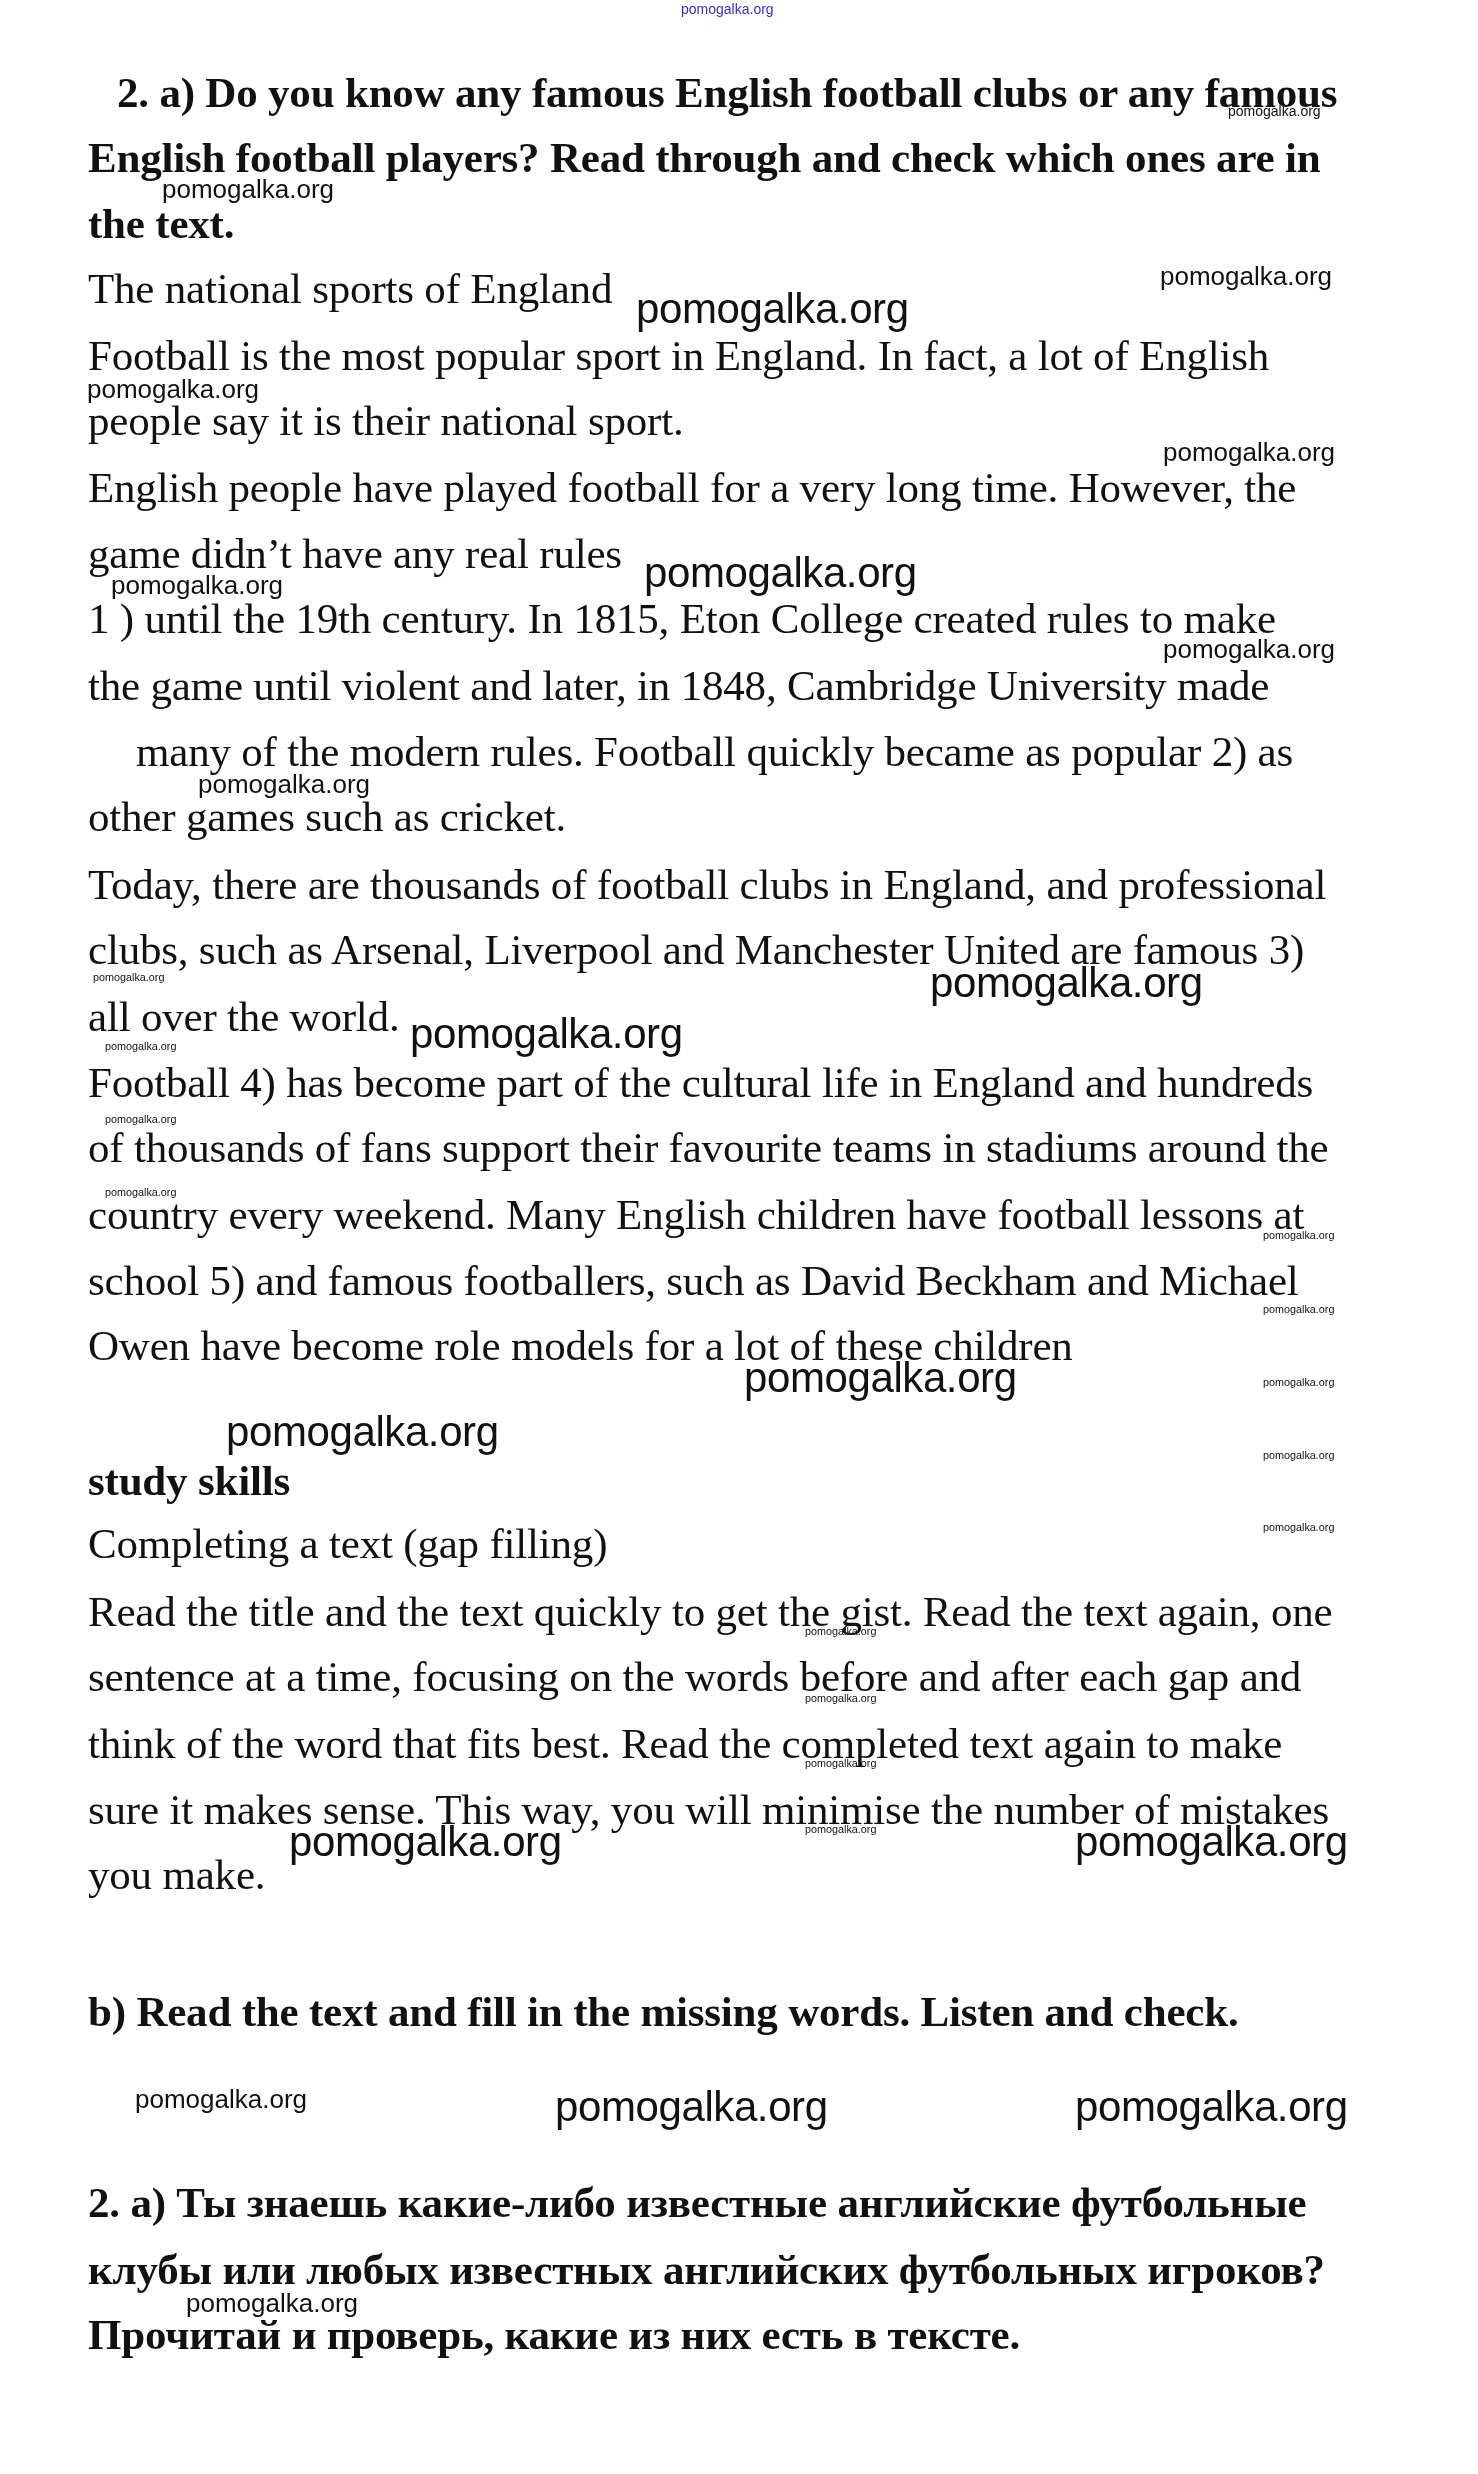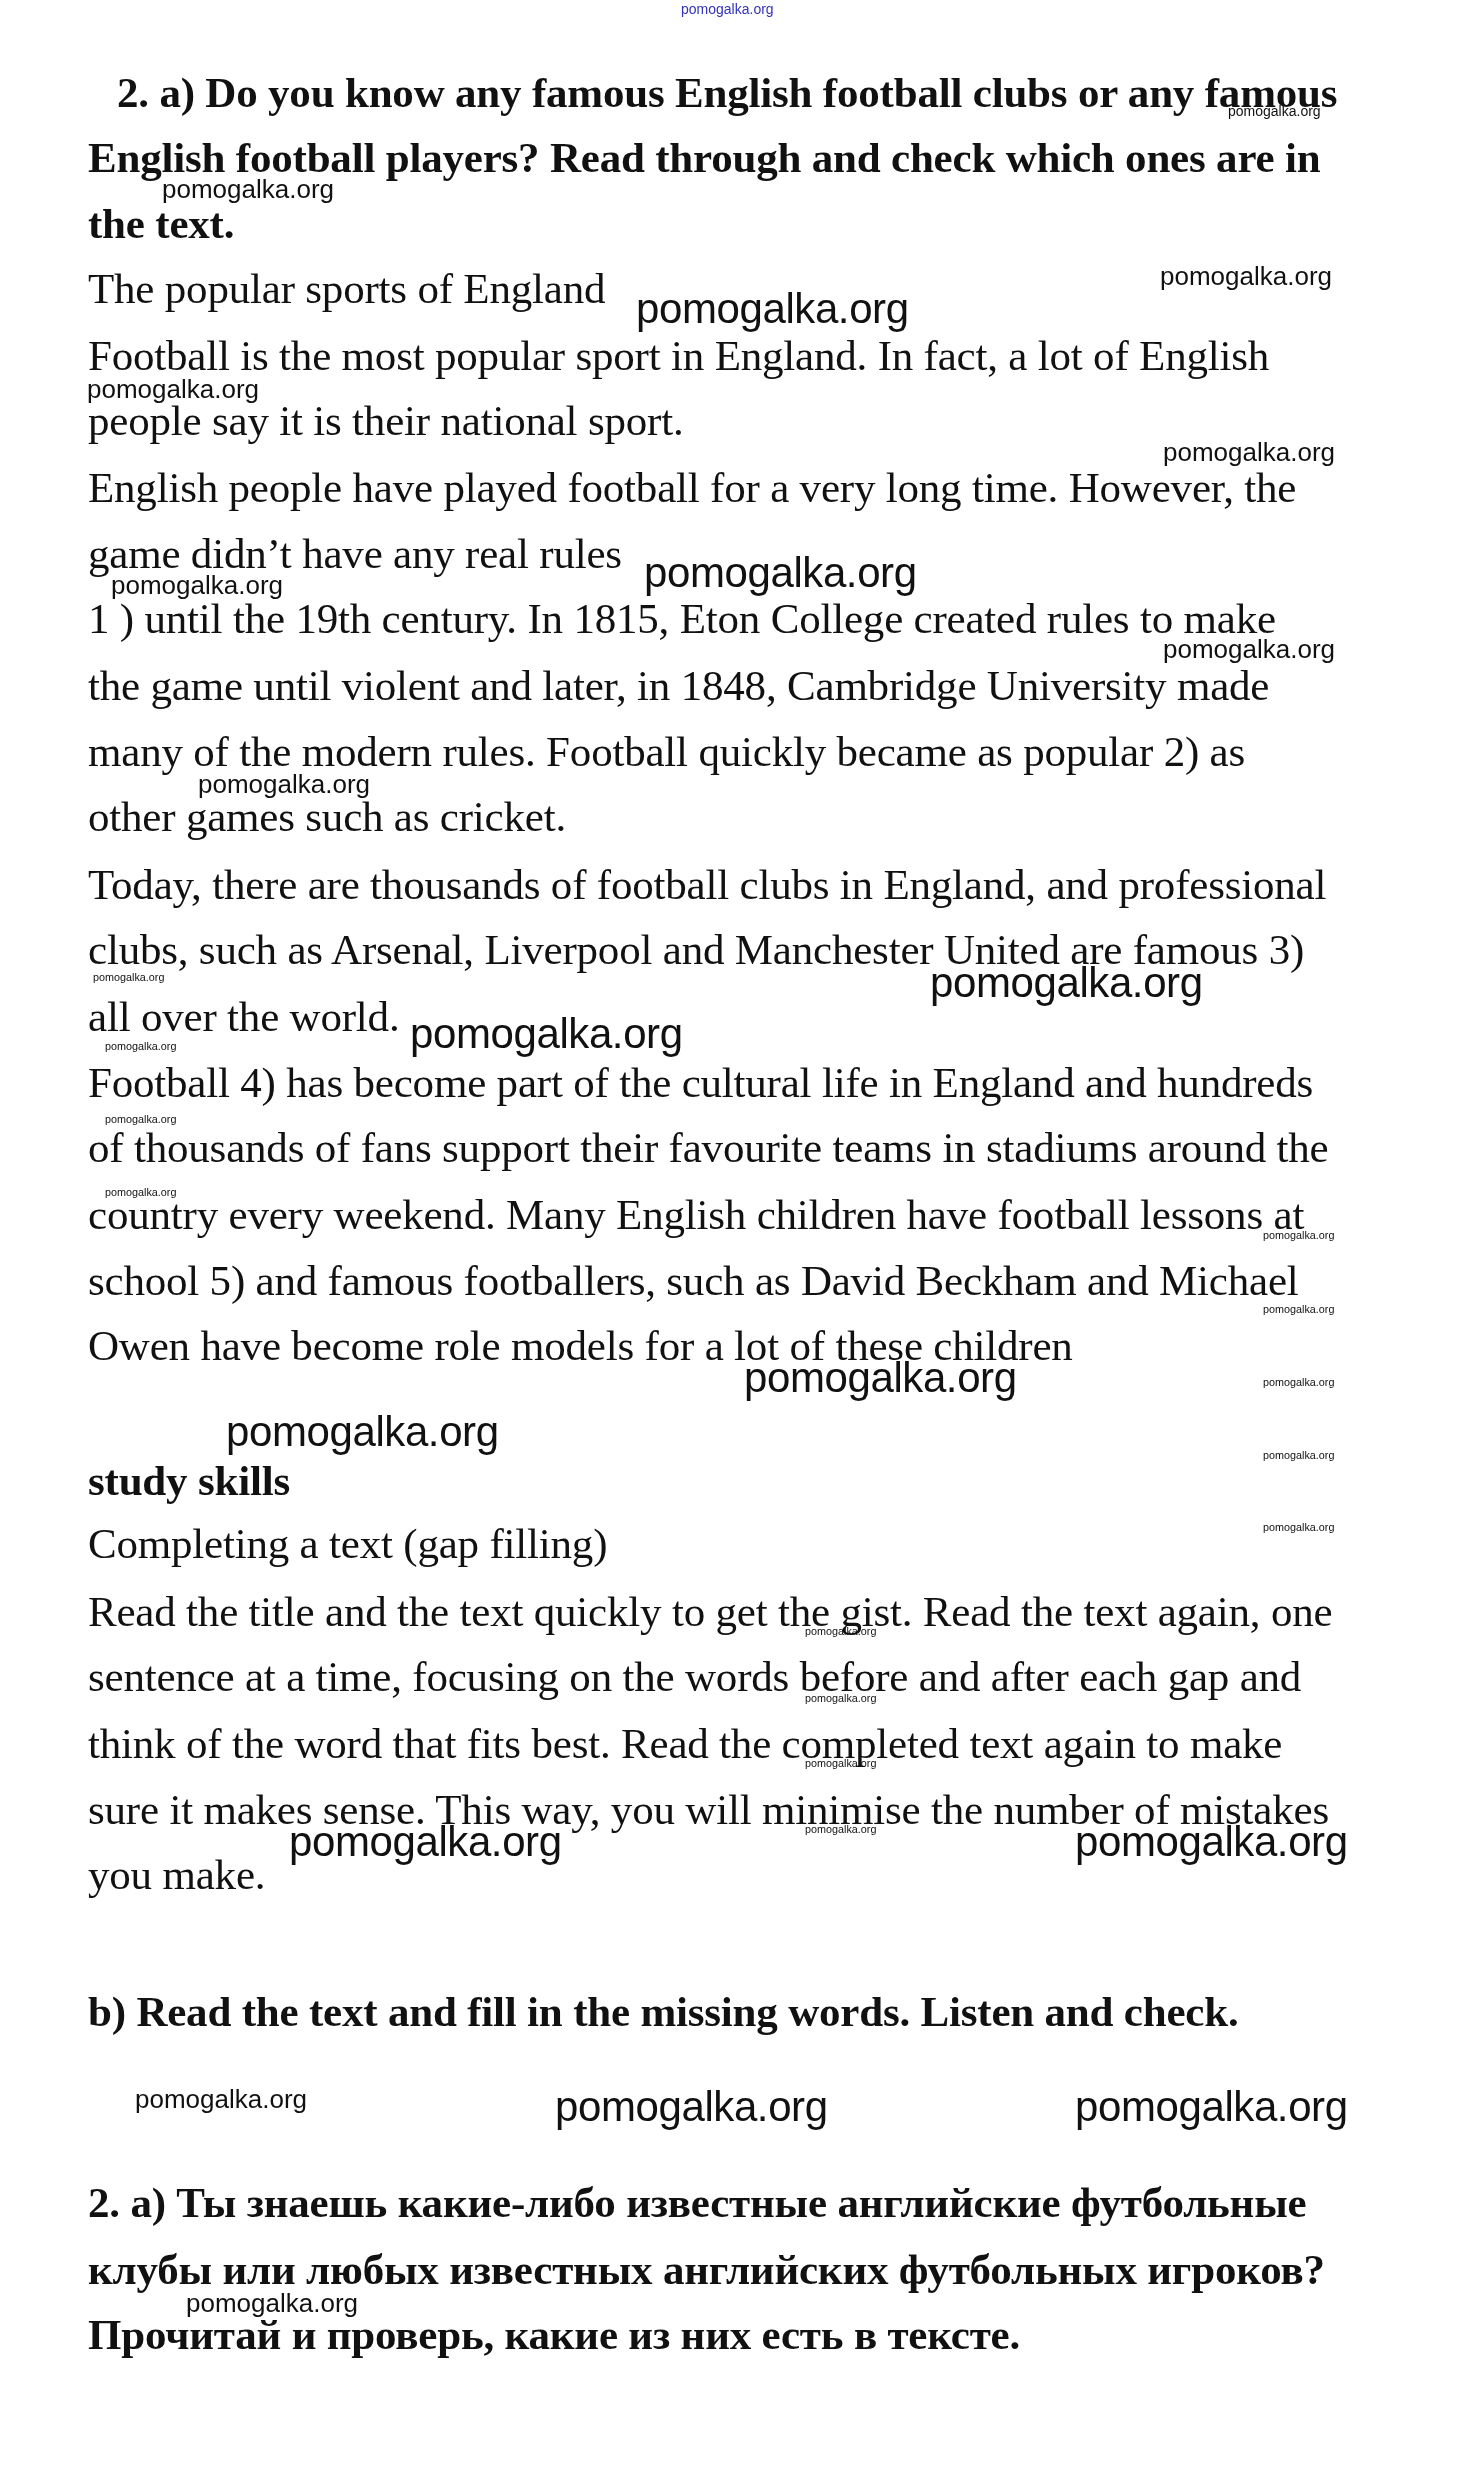--- a/index.html
+++ b/index.html
@@ -27,28 +27,28 @@
 <body>
 
 <div class="page">
 
   <div class="wm wm-top" style="left:681px; top:1.5px;">pomogalka.org</div>
 
   <div class="line bold" style="top:65px;margin-left:29px;">2. a) Do you know any famous English football clubs or any famous</div>
   <div class="line bold" style="top:130px;">English football players? Read through and check which ones are in</div>
   <div class="line bold" style="top:196px;">the text.</div>
 
-  <div class="line" style="top:261px;">The popular sports of England</div>
+  <div class="line" style="top:261px;">The national sports of England</div>
   <div class="line" style="top:328px;">Football is the most popular sport in England. In fact, a lot of English</div>
   <div class="line" style="top:460px;">English people have played football for a very long time. However, the</div>
   <div class="line" style="top:393px;">people say it is their national sport.</div>
   <div class="line" style="top:526px;">game didn’t have any real rules</div>
   <div class="line" style="top:591px;">1 ) until the 19th century. In 1815, Eton College created rules to make</div>
   <div class="line" style="top:658px;">the game until violent and later, in 1848, Cambridge University made</div>
-  <div class="line" style="top:724px;">many of the modern rules. Football quickly became as popular 2) as</div>
+  <div class="line" style="top:724px;margin-left:48px;">many of the modern rules. Football quickly became as popular 2) as</div>
   <div class="line" style="top:789px;">other games such as cricket.</div>
   <div class="line" style="top:857px;">Today, there are thousands of football clubs in England, and professional</div>
   <div class="line" style="top:922px;">clubs, such as Arsenal, Liverpool and Manchester United are famous 3)</div>
   <div class="line" style="top:989px;">all over the world.</div>
   <div class="line" style="top:1055px;">Football 4) has become part of the cultural life in England and hundreds</div>
   <div class="line" style="top:1120px;">of thousands of fans support their favourite teams in stadiums around the</div>
   <div class="line" style="top:1187px;text-align:center;">country every weekend. Many English children have football lessons at</div>
   <div class="line" style="top:1253px;">school 5) and famous footballers, such as David Beckham and Michael</div>
   <div class="line" style="top:1318px;">Owen have become role models for a lot of these children</div>
 

